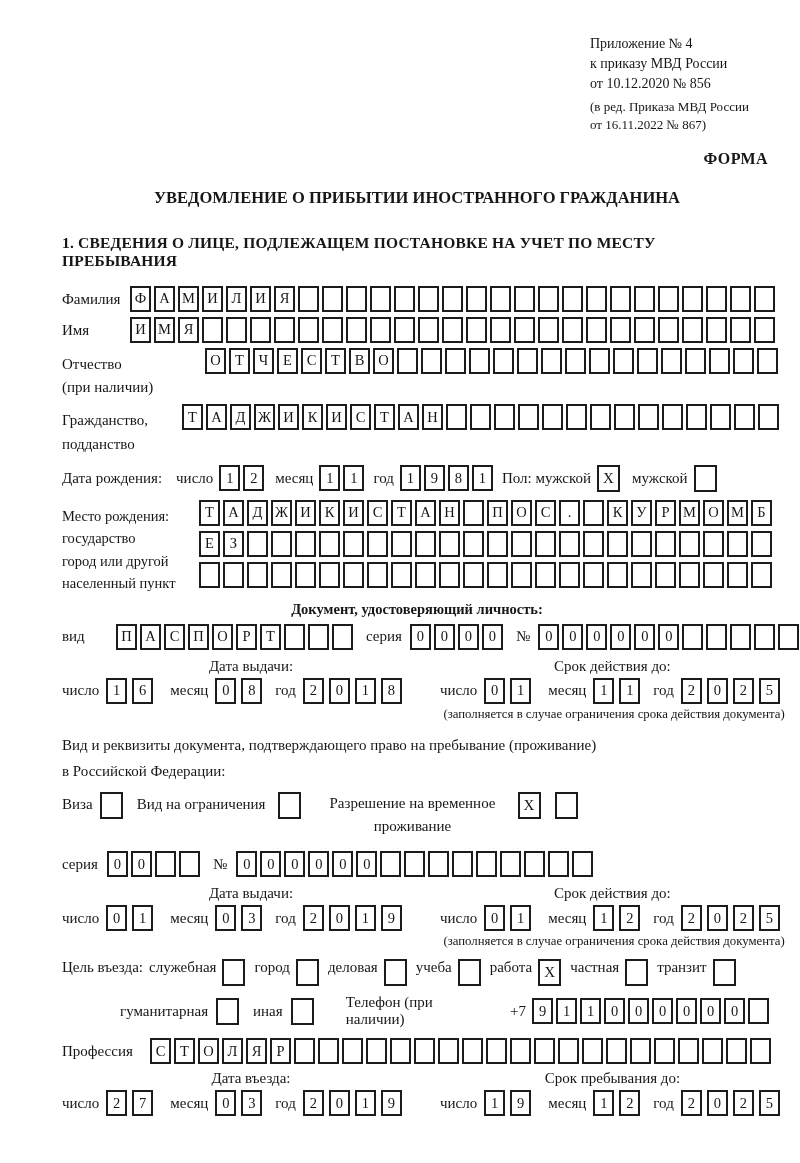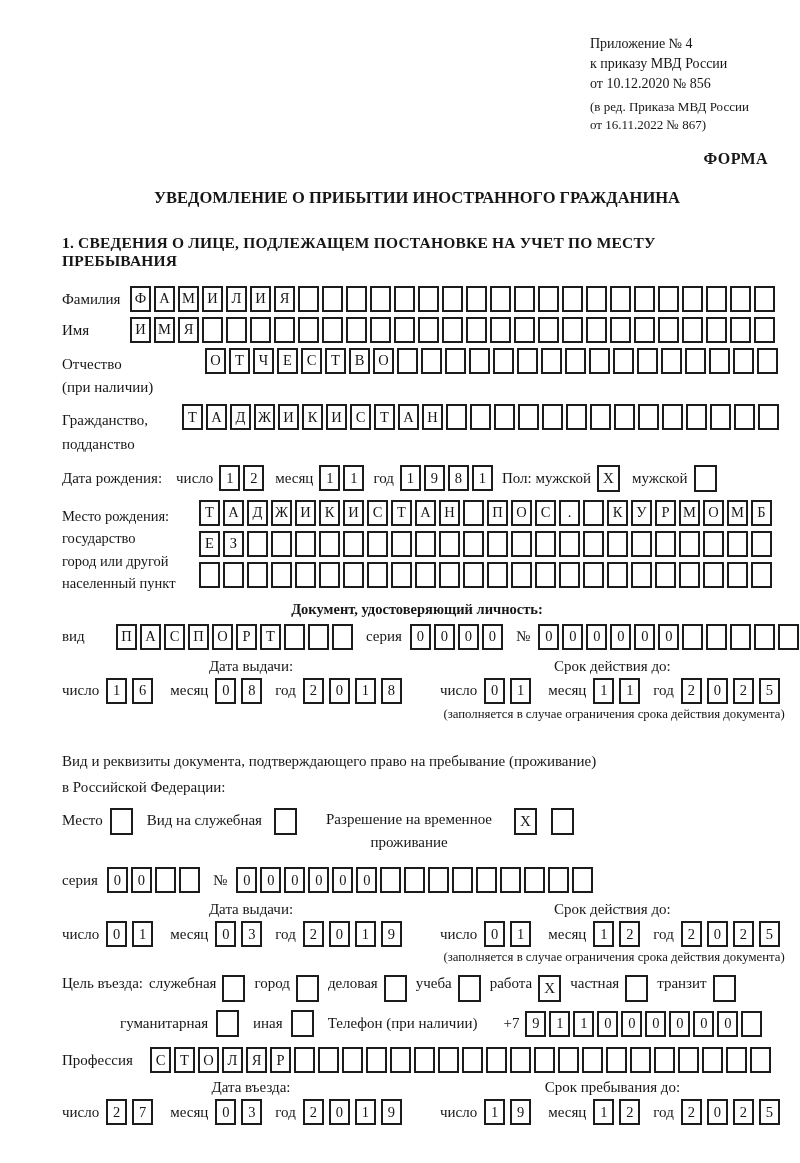--- a/index.html
+++ b/index.html
@@ -423,32 +423,32 @@
             <span class="cell">2</span>
             <span class="cell">0</span>
             <span class="cell">2</span>
             <span class="cell">5</span>
           </span>
       </div>
       <div class="note">(заполняется в случае ограничения срока действия документа)</div>
     </div>
   </div>
 
-  <div style="margin-top:26px; line-height:1.75;">
+  <div style="margin-top:10px; line-height:1.75;">
     <div>Вид и реквизиты документа, подтверждающего право на пребывание (проживание)</div>
     <div>в Российской Федерации:</div>
   </div>
 
   <div class="opts">
     <div class="opt">
-      <span class="olab">Место</span>
+      <span class="olab">Виза</span>
       <span class="chk"></span>
     </div>
     <div class="opt">
-      <span class="olab" style="margin-right:12px;">Вид на служебная</span>
+      <span class="olab" style="margin-right:12px;">Вид на ограничения</span>
       <span class="chk"></span>
     </div>
     <div class="opt">
       <span class="olab multi opt3lab">Разрешение на временное проживание</span>
       <span class="chk">X</span>
     </div>
     <div class="opt" style="margin-right:0;">
       <span class="chk"></span>
     </div>
   </div>
@@ -545,21 +545,21 @@
     <span class="chk"></span>
     <span class="pl">транзит</span>
     <span class="chk" style="margin-right:0;"></span>
   </div>
 
   <div class="purpose2">
     <span class="pl">гуманитарная</span>
     <span class="chk"></span>
     <span class="pl">иная</span>
     <span class="chk"></span>
-    <span class="pl" style="margin-left:0;">Телефон (при наличии)</span>
+    <span class="pl" style="margin-left:18px;">Телефон (при наличии)</span>
     <span class="phone-prefix">+7</span>
     <span class="boxrow">
         <span class="cell">9</span>
         <span class="cell">1</span>
         <span class="cell">1</span>
         <span class="cell">0</span>
         <span class="cell">0</span>
         <span class="cell">0</span>
         <span class="cell">0</span>
         <span class="cell">0</span>

